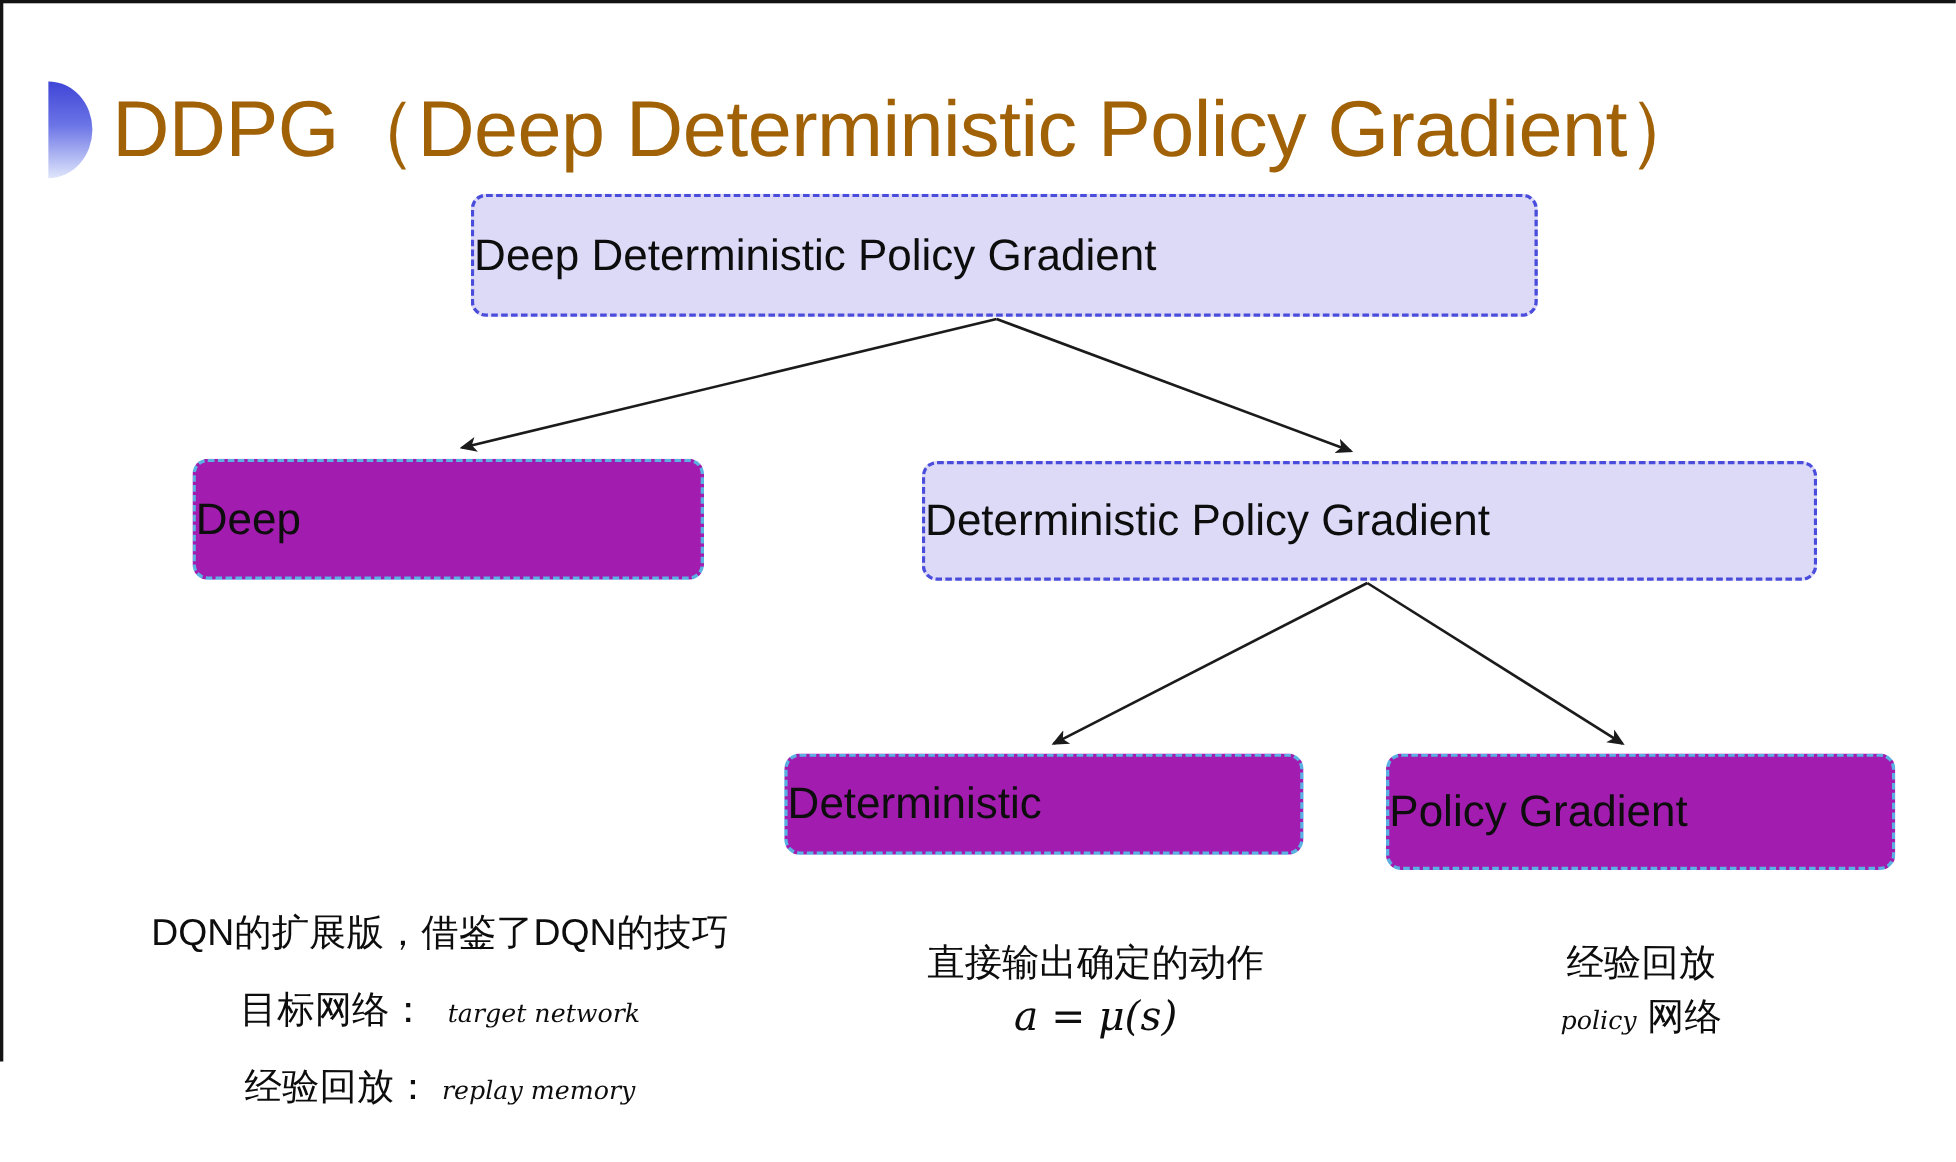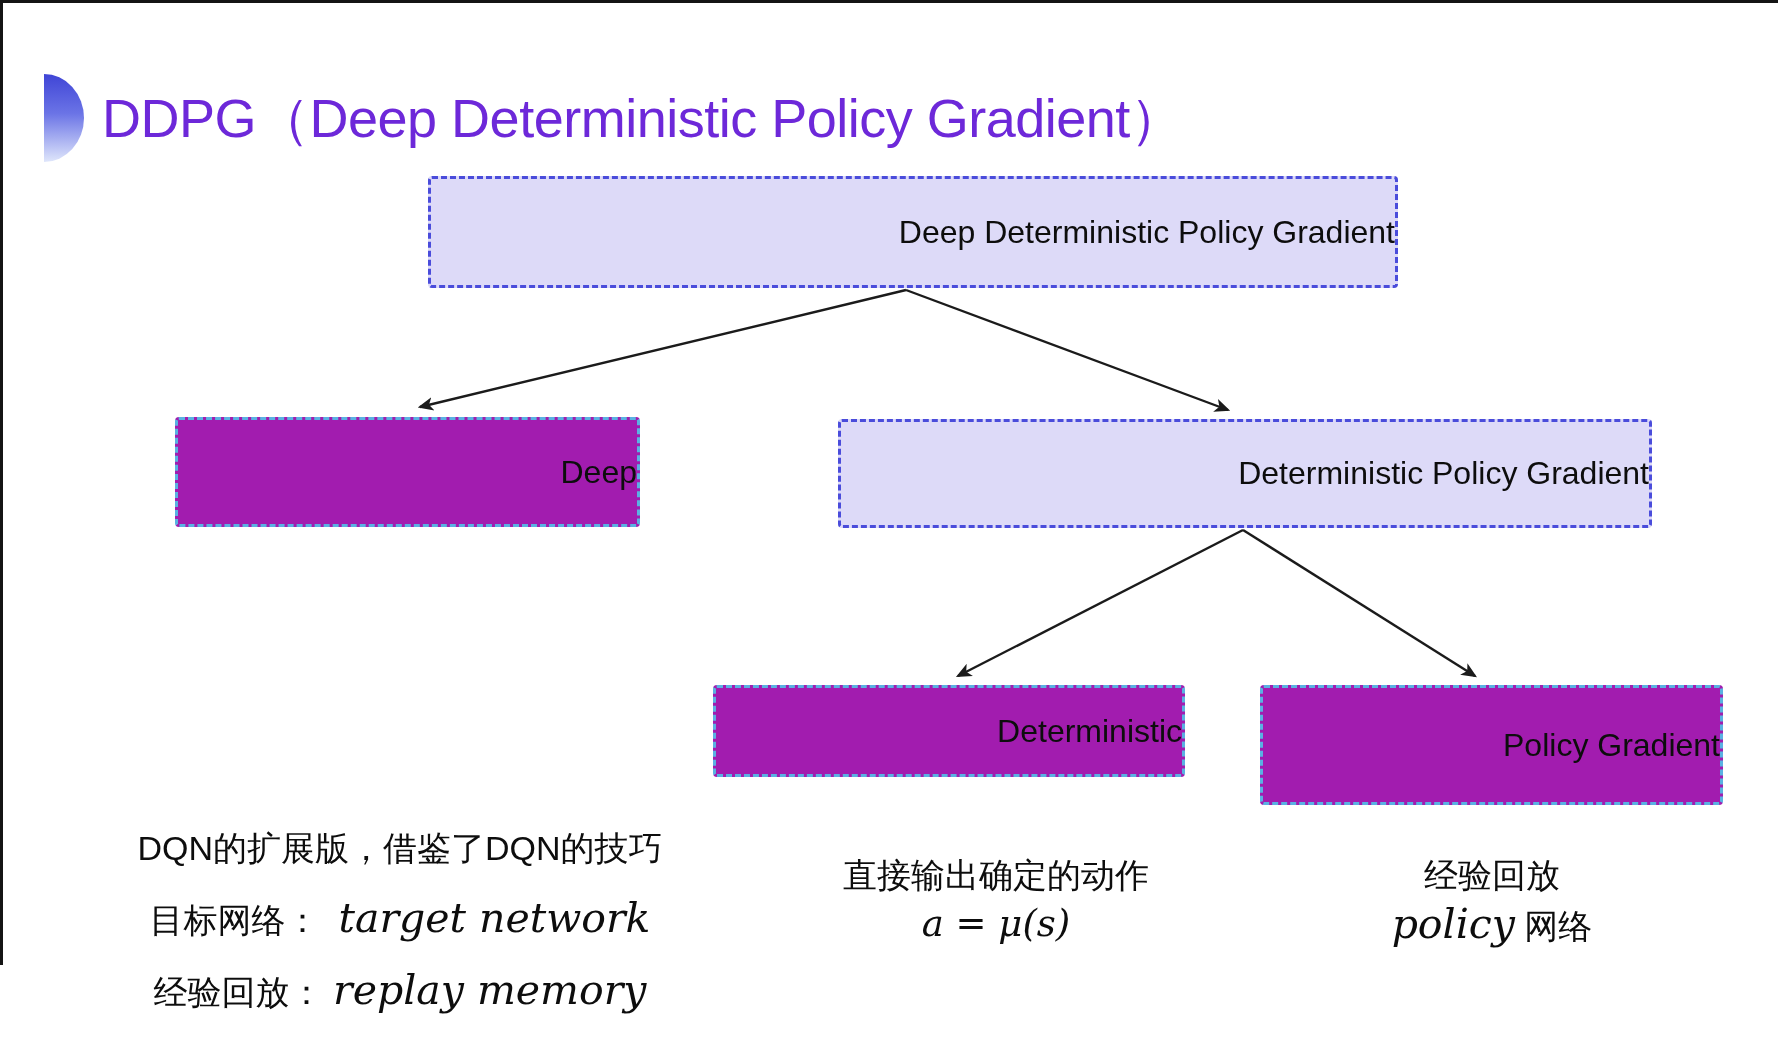--- a/index.html
+++ b/index.html
@@ -12,41 +12,41 @@
   .frame-left{position:absolute;left:0;top:0;width:3px;height:965px;background:#141414;}
 
   .header{position:absolute;left:44px;top:74px;display:flex;align-items:center;gap:18px;}
   .icon-semicircle{
     width:40px;height:88px;flex:0 0 auto;
     background:linear-gradient(180deg,#3f45d6 0%,#6b74e6 45%,#dfe6fb 100%);
     border-top-right-radius:40px 44px;
     border-bottom-right-radius:40px 44px;
   }
   .page-title{
-    font-size:54px;line-height:1;color:#6d28d9;font-weight:400;letter-spacing:-0.5px;
+    font-size:72px;line-height:1;color:#a16207;font-weight:400;letter-spacing:-0.5px;
     white-space:nowrap;
   }
 
   .diagram{position:absolute;left:0;top:0;width:1778px;height:1056px;}
   #edges{position:absolute;left:0;top:0;width:1778px;height:1056px;}
   #edges line{stroke:#1b1b1b;stroke-width:2.4;}
   #edges path{fill:#1b1b1b;}
 
   .node{
-    position:absolute;display:flex;align-items:center;justify-content:flex-end;
-    border-radius:4px;box-sizing:border-box;
-    font-size:32px;color:#0d0d0d;white-space:nowrap;
+    position:absolute;display:flex;align-items:center;justify-content:flex-start;
+    border-radius:14px;box-sizing:border-box;
+    font-size:40px;color:#0d0d0d;white-space:nowrap;
   }
   .node.purple{background:#dddaf8;border:3px dashed #4a4cdb;}
   .node.blue{background:#a21caf;border:3px dashed #5ab1e2;}
 
   .note{position:absolute;text-align:center;color:#0d0d0d;}
   .note-line{line-height:42px;white-space:nowrap;}
   .p-cjk{font-size:34px;font-family:"Liberation Sans", sans-serif;}
-  .p-math{font-size:41px;font-family:"DejaVu Serif", serif;font-style:italic;}
+  .p-math{font-size:23px;font-family:"DejaVu Serif", serif;font-style:italic;}
   .p-formula{font-size:37px;font-family:"DejaVu Serif", serif;font-style:italic;}
 </style>
 </head>
 <body>
 
 <div class="frame-top"></div>
 <div class="frame-left"></div>
 
 <div class="header">
   <div class="icon-semicircle"></div>
@@ -71,21 +71,21 @@
       </div>
       <div class="node blue" style="left: 175px; top: 417px; width: 465px; height: 110px;">
         <span>Deep</span>
       </div>
       <div class="node purple" style="left: 838px; top: 419px; width: 814px; height: 109px;">
         <span>Deterministic Policy Gradient</span>
       </div>
       <div class="node blue" style="left: 713px; top: 685px; width: 472px; height: 92px;">
         <span>Deterministic</span>
       </div>
-      <div class="node blue" style="left: 1260px; top: 685px; width: 463px; height: 120px;">
+      <div class="node blue" style="left: 1260px; top: 685px; width: 463px; height: 106px;">
         <span>Policy Gradient</span>
       </div>
     </div>
   <div id="notes">
       <div class="note" style="left: 105px; top: 827px; width: 590px;">
         <div class="note-line"><span class="p-cjk">DQN的扩展版，借鉴了DQN的技巧</span></div>
         <div class="note-line" style="margin-top: 21px;"><span class="p-cjk">目标网络：&nbsp; </span><span class="p-math">target network</span></div>
         <div class="note-line" style="margin-top: 21px;"><span class="p-cjk">经验回放：&nbsp;</span><span class="p-math">replay memory</span></div>
       </div>
       <div class="note" style="left: 816px; top: 854px; width: 360px;">

